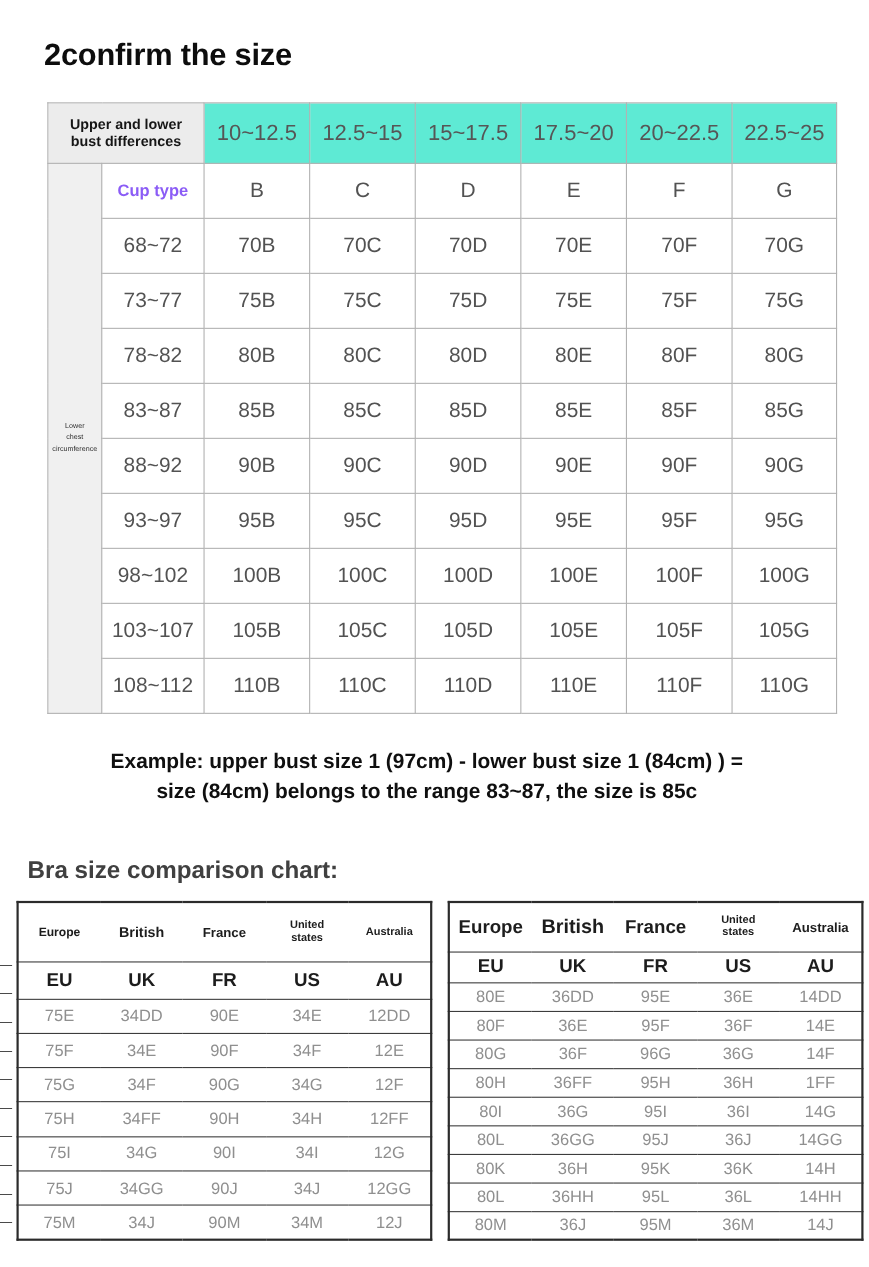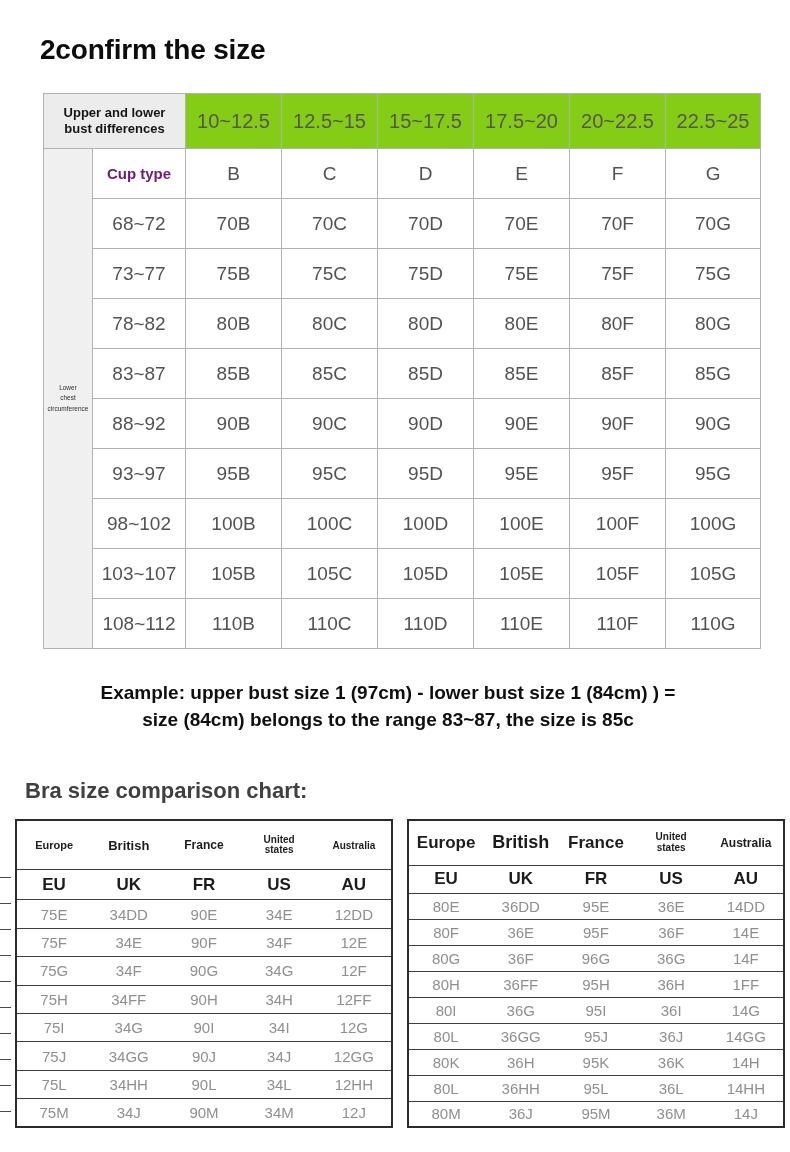--- a/index.html
+++ b/index.html
@@ -14,23 +14,23 @@
   
   table.size-table{
     margin:27px 0 0 43px;border-collapse:collapse;table-layout:fixed;width:717px;
   }
   table.size-table td{
     border:1px solid #b2b2b2;text-align:center;vertical-align:middle;padding:0;
   }
   table.size-table tr{height:50px;}
   table.size-table tr.hr{height:55px;border-radius:27px;}
   td.corner{background:#ececec;font-weight:bold;font-size:13px;color:#151515;line-height:1.2;}
-  td.dh{background:#84cc16;font-size:20px;color:#565656;font-weight:normal;}
+  td.dh{background:#5eead4;font-size:20px;color:#565656;font-weight:normal;}
   td.side{background:#f0f0f0;font-size:6.5px;color:#2e2e2e;text-align:left;padding-left:5px;line-height:1.6;}
-  td.cupt{font-weight:bold;font-size:15px;color:#701a75;}
+  td.cupt{font-weight:bold;font-size:15px;color:#8b5cf6;}
   td.num{font-size:19px;color:#525252;font-weight:normal;}
   
   .example{
     width:712px;margin:31px 0 0 32px;text-align:center;font-weight:bold;
     font-size:19px;color:#0f0f0f;line-height:1.4;
   }
   
   h2.compare-title{margin:45px 0 0 25px;font-size:22px;font-weight:bold;color:#404040;}
   .compare-wrap{position:relative;display:flex;gap:14px;padding-left:15px;margin-top:15px;}
   .stubs{
@@ -245,27 +245,20 @@
       <td>12G</td>
     </tr>
     <tr class="dr">
       <td>75J</td>
       <td>34GG</td>
       <td>90J</td>
       <td>34J</td>
       <td>12GG</td>
     </tr>
     <tr class="dr">
-      <td>75L</td>
-      <td>34HH</td>
-      <td>90L</td>
-      <td>34L</td>
-      <td>12HH</td>
-    </tr>
-    <tr class="dr">
       <td>75M</td>
       <td>34J</td>
       <td>90M</td>
       <td>34M</td>
       <td>12J</td>
     </tr>
   </tbody>
     </table>
 
   <table class="ctable t2">

